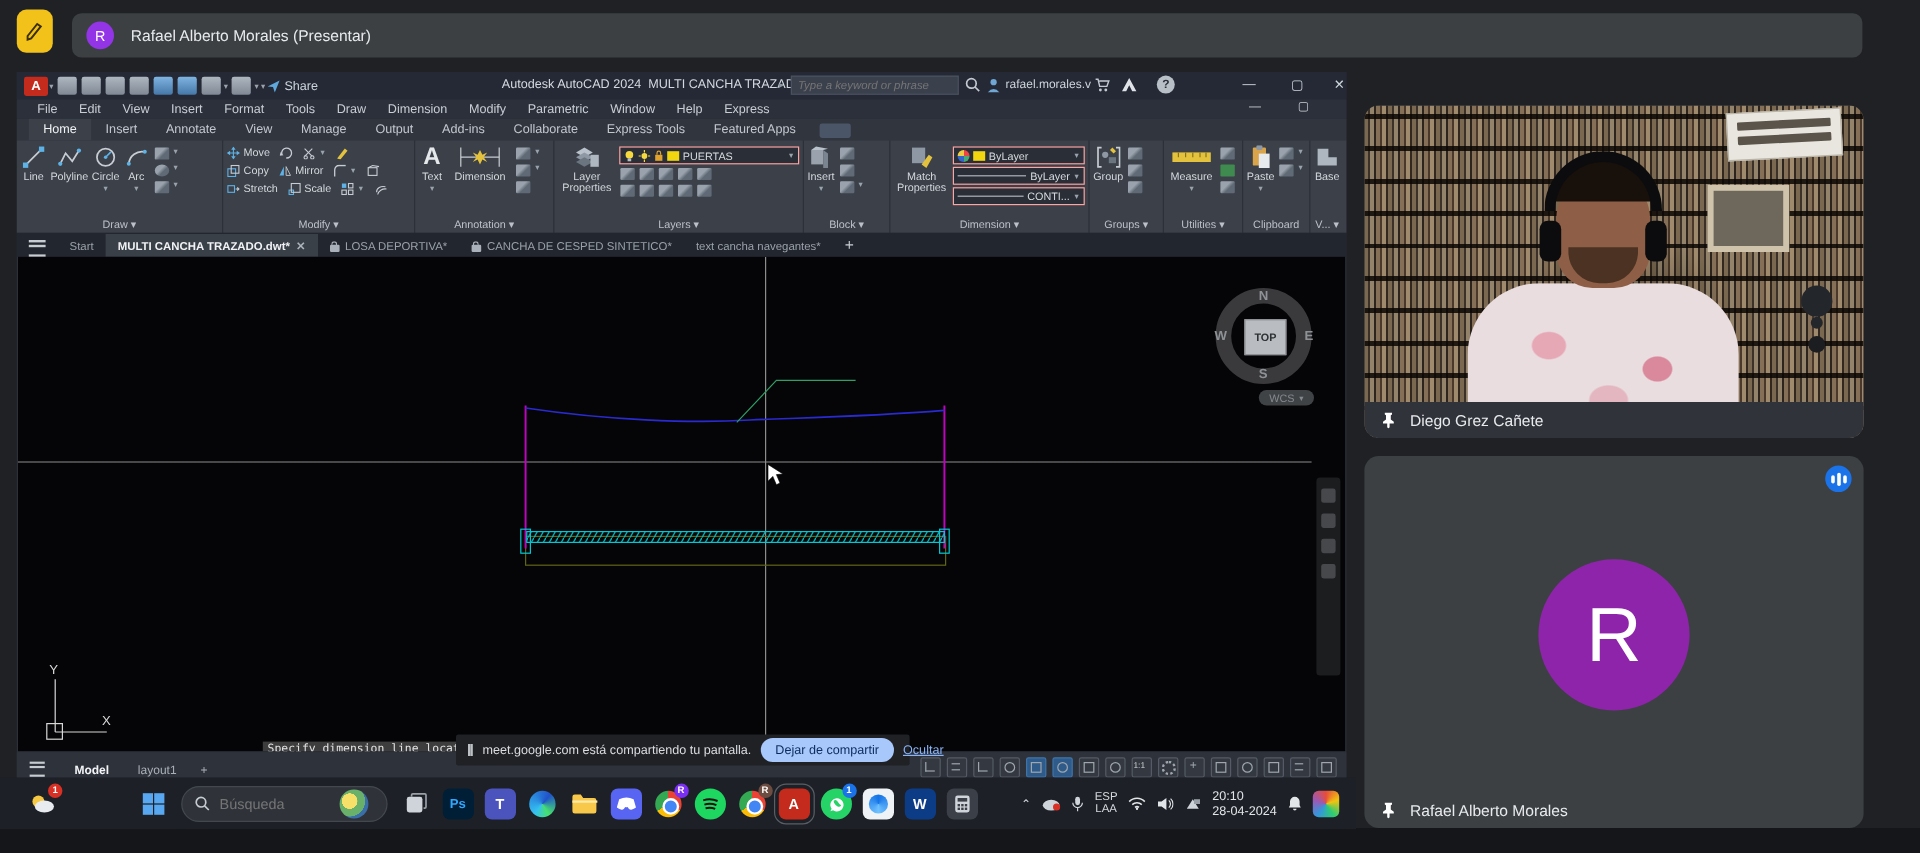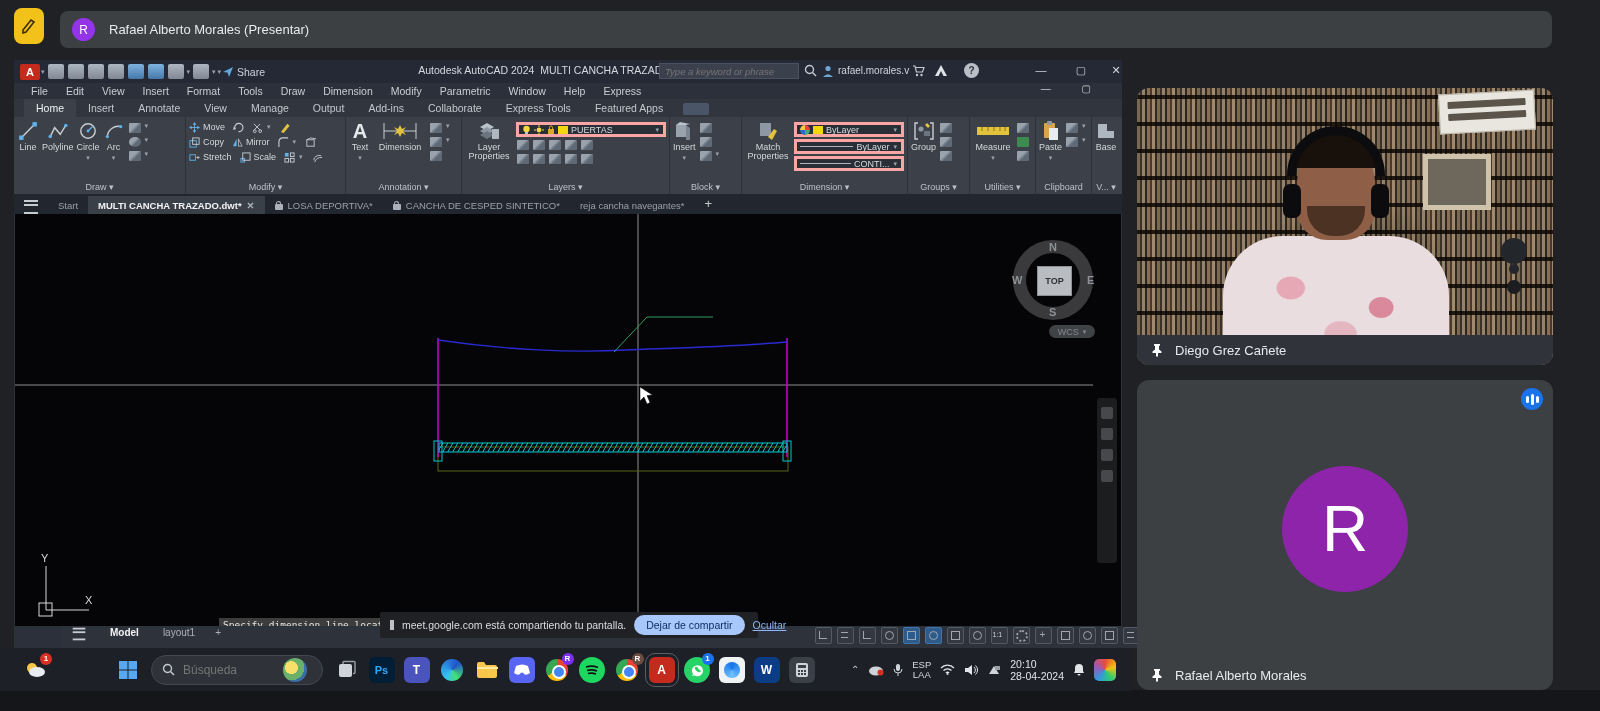--- a/index.html
+++ b/index.html
@@ -46,21 +46,21 @@
   #ribbon{left:0;top:57px;width:100%;height:77px;background:#3b4049;display:flex;}
   .panel{height:100%;border-right:1px solid #2c3037;display:flex;flex-direction:column;box-sizing:border-box;}
   .pbody{flex:1;display:flex;align-items:flex-start;padding:3px 3px 0 3px;gap:3px;}
   .pcap{height:13px;font-size:9px;color:#bcc1c9;text-align:center;line-height:12px;}
   .bb{display:flex;flex-direction:column;align-items:center;gap:1px;color:#d4d8dd;font-size:9px;text-align:center;line-height:9px;}
   .bb .ic{width:22px;height:22px;display:flex;align-items:center;justify-content:center;}
   .sic{width:12px;height:10px;background:linear-gradient(135deg,#9aa3ad 40%,#5f6a76 60%);border-radius:1px;margin:1px;}
   .scol{display:flex;flex-direction:column;gap:2px;padding-top:2px;}
   .srow{display:flex;gap:2px;}
   .mrow{display:flex;align-items:center;gap:3px;color:#d4d8dd;font-size:9px;height:14px;}
-  .drop{height:15px;background:#2a2e36;border:3px solid #fca5a5;display:flex;align-items:center;
+  .drop{height:15px;background:#2a2e36;border:1px solid #fca5a5;display:flex;align-items:center;
     gap:3px;font-size:9px;color:#d8dce1;padding:0 3px;box-sizing:border-box;}
   .sw{width:10px;height:8px;background:#f2d60f;}
   .lineML{flex:1;height:1px;background:#aeb4bc;}
   
   #doctabs{left:0;top:134px;width:100%;height:20px;background:#22262e;display:flex;align-items:flex-end;
     font-size:9.5px;color:#9aa1aa;}
   .dt{padding:4px 10px 3px 10px;display:flex;gap:5px;align-items:center;white-space:nowrap;}
   .dt.on{background:#3a4负048;background:#3a4048;color:#f0f2f5;font-weight:bold;}
   .lock{width:8px;height:9px;position:relative;}
   .lock:before{content:"";position:absolute;left:0;top:3px;width:8px;height:6px;background:#aab1ba;border-radius:1px;}
@@ -76,21 +76,21 @@
   #vc .ring{position:absolute;left:0;top:0;width:80px;height:80px;border-radius:50%;border:13px solid #3a3a3c;box-sizing:border-box;}
   #vc .L{position:absolute;color:#8e9296;font-weight:bold;font-size:11px;}
   #vc .top{position:absolute;left:24px;top:26px;width:33px;height:28px;background:#b9bcc0;color:#2e3033;
     font-size:9px;font-weight:bold;display:flex;align-items:center;justify-content:center;border:1px solid #8d9094;}
   #wcs{position:absolute;right:26px;top:111px;width:46px;height:13px;background:#4b4e52;border-radius:7px;
     color:#9aa0a5;font-size:9px;display:flex;align-items:center;justify-content:center;gap:4px;opacity:.85;}
   
   .cmdline{position:absolute;font-family:"DejaVu Sans Mono",monospace;font-size:9.5px;color:#e4e4e4;
     background:#3d3d3d;padding:1px 4px;white-space:nowrap;}
   
-  #sbar{left:0;top:567px;width:100%;height:21px;background:#2e323b;display:flex;align-items:flex-start;font-size:10px;color:#aab0b8;margin-left:48px;}
+  #sbar{left:0;top:567px;width:100%;height:21px;background:#2e323b;display:flex;align-items:flex-end;font-size:10px;color:#aab0b8;}
   #sbar .mtab{color:#f2f4f6;font-weight:bold;padding:0 14px;}
   #sbar .ltab{padding:0 10px;}
   .sbi{width:15px;height:15px;margin:0 2.5px;border:1px solid #555b64;border-radius:2px;background:#343941;position:relative;}
   .sbi.on{background:#2f5b8a;border-color:#3f74ab;}
   .sbi:after{content:"";position:absolute;left:3px;top:3px;width:7px;height:7px;border:1px solid #9fa6ad;}
   .sbi.dot:after{border-radius:50%;}
   .sbi.lin:after{border:none;border-top:1px solid #9fa6ad;border-bottom:1px solid #9fa6ad;height:4px;top:4px;}
   .sbi.ang:after{border:none;border-left:1px solid #9fa6ad;border-bottom:1px solid #9fa6ad;}
   .sbi.txt:after{content:"1:1";border:none;font-size:7px;color:#cdd2d8;left:1px;top:3px;}
   .sbi.gear:after{border:2px dotted #9fa6ad;border-radius:50%;left:2px;top:2px;width:8px;height:8px;}
@@ -675,21 +675,21 @@
           <span style="color:#aeb4bc;">✕</span>
         </span>
       <span class="dt">
           <span class="lock"></span>
           <span>LOSA DEPORTIVA*</span>
         </span>
       <span class="dt">
           <span class="lock"></span>
           <span>CANCHA DE CESPED SINTETICO*</span>
         </span>
-      <span class="dt">reja cancha navegantes*</span>
+      <span class="dt">text cancha navegantes*</span>
       <span class="dt" style="font-size:13px;color:#c7ccd3;">+</span>
     </div>
 
     <div class="abs" id="canvas">
       <svg width="1106" height="412" viewBox="0 0 1106 412">
 
         <line x1="0" y1="171" x2="1078" y2="171" stroke="#8d8d8d" stroke-width="1"></line>
         <line x1="623" y1="0" x2="623" y2="412" stroke="#8d8d8d" stroke-width="1"></line>
 
         <rect x="423" y="233" width="350" height="24" fill="none" stroke="#5f6618" stroke-width="1"></rect>

